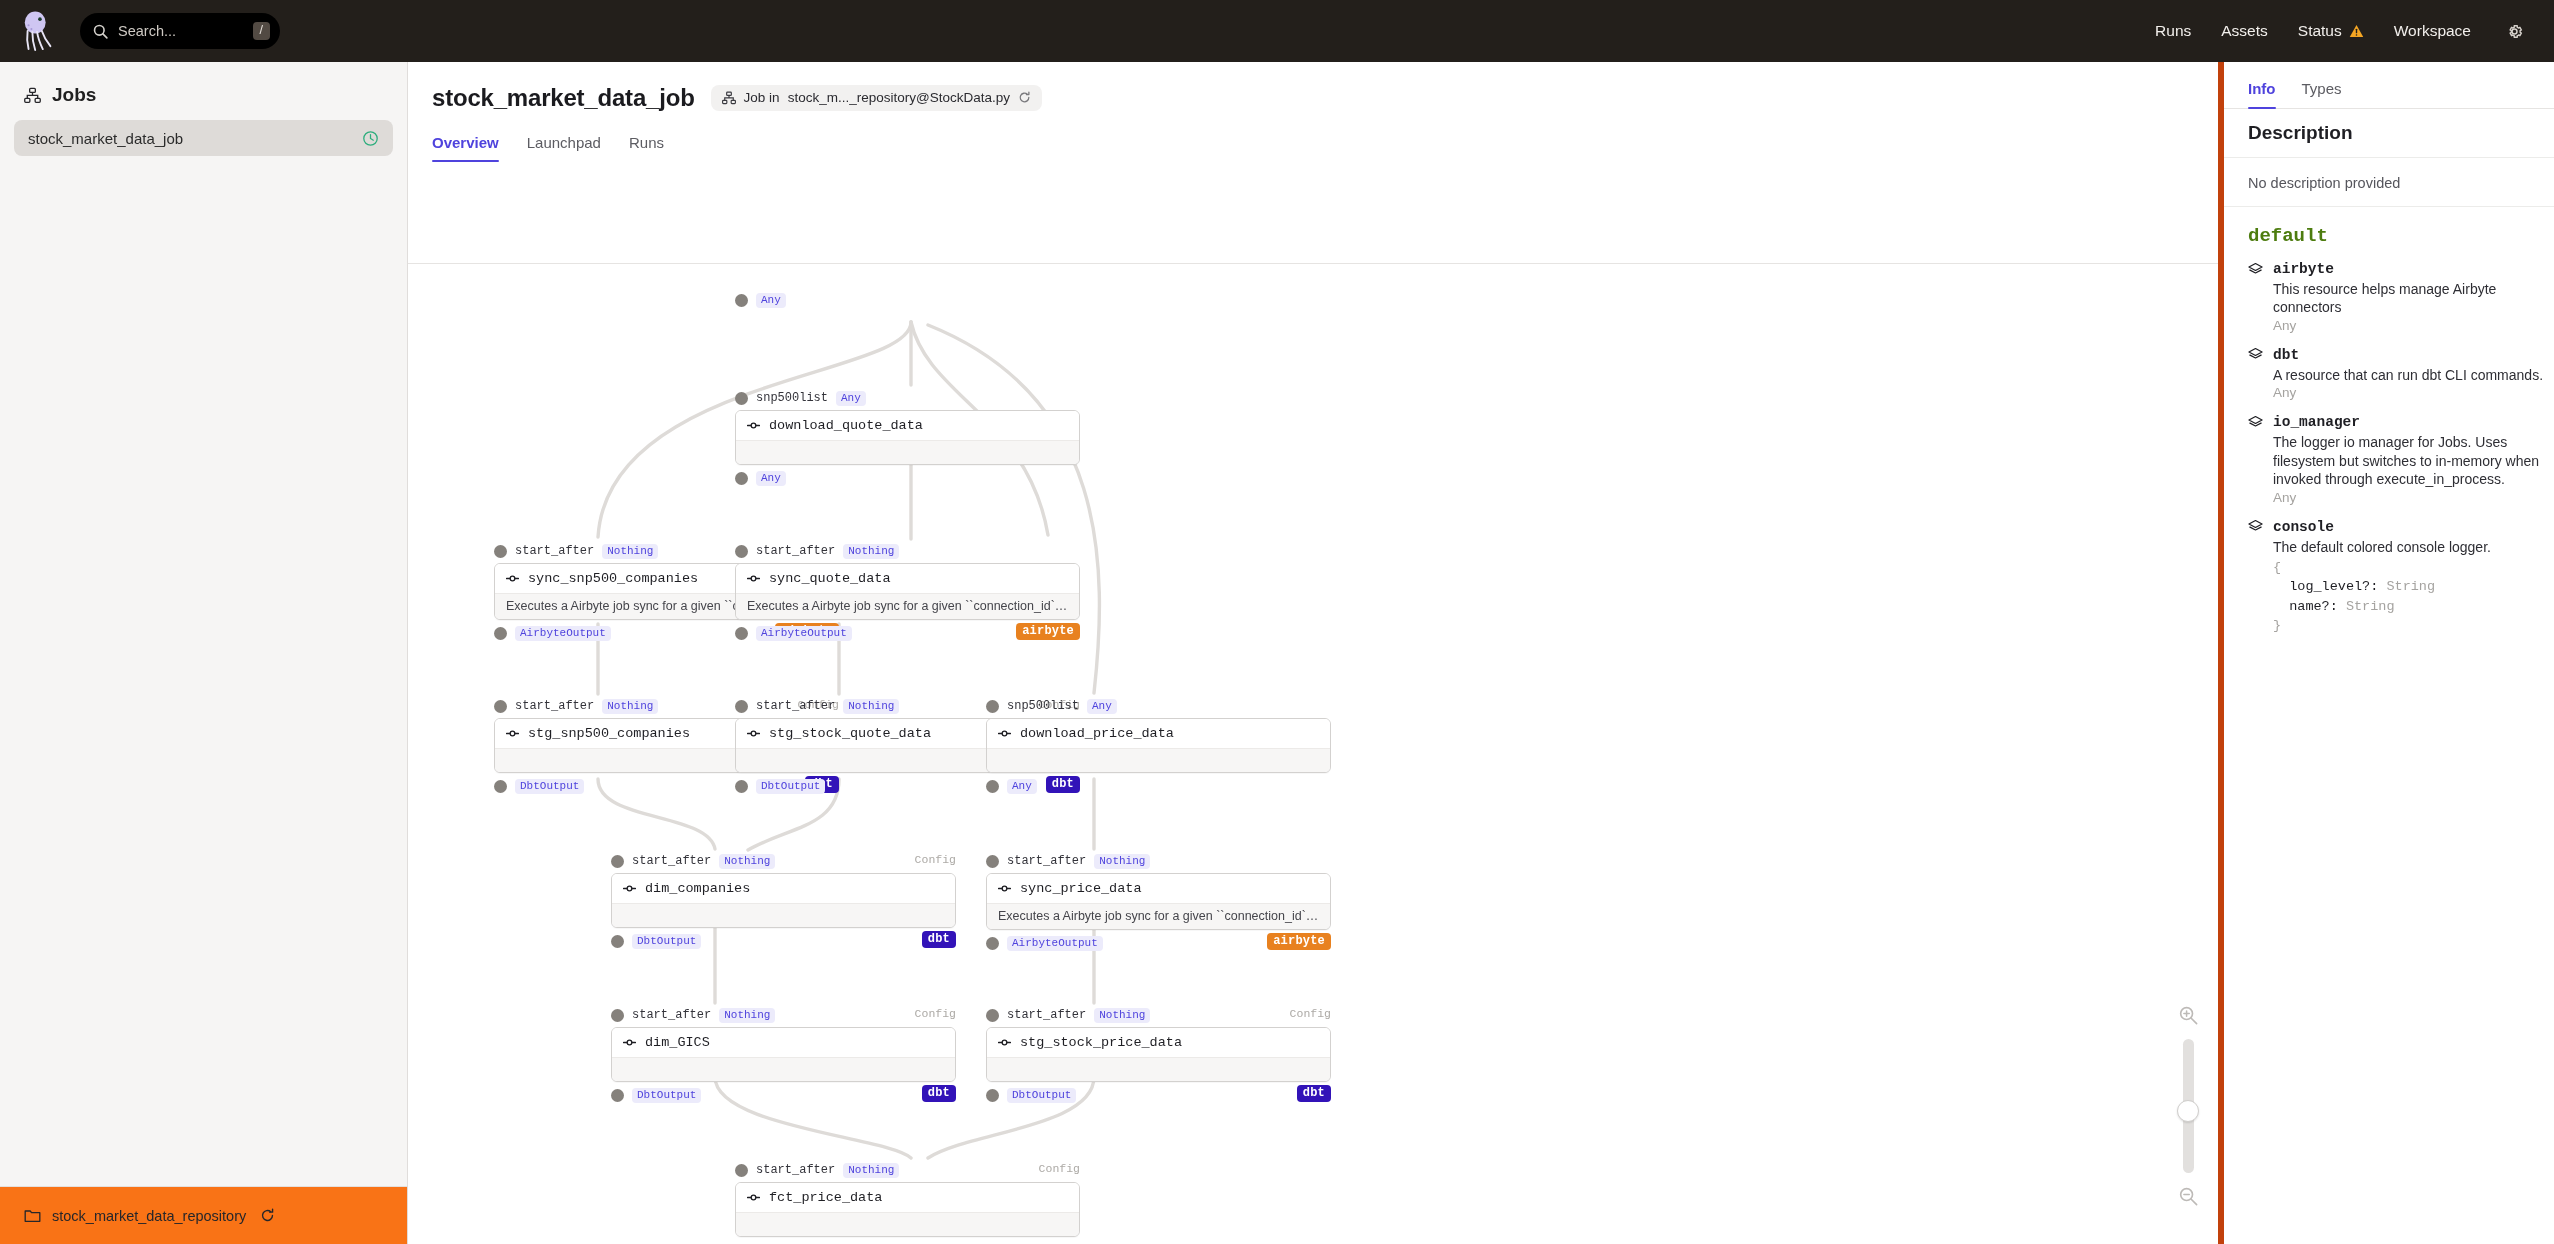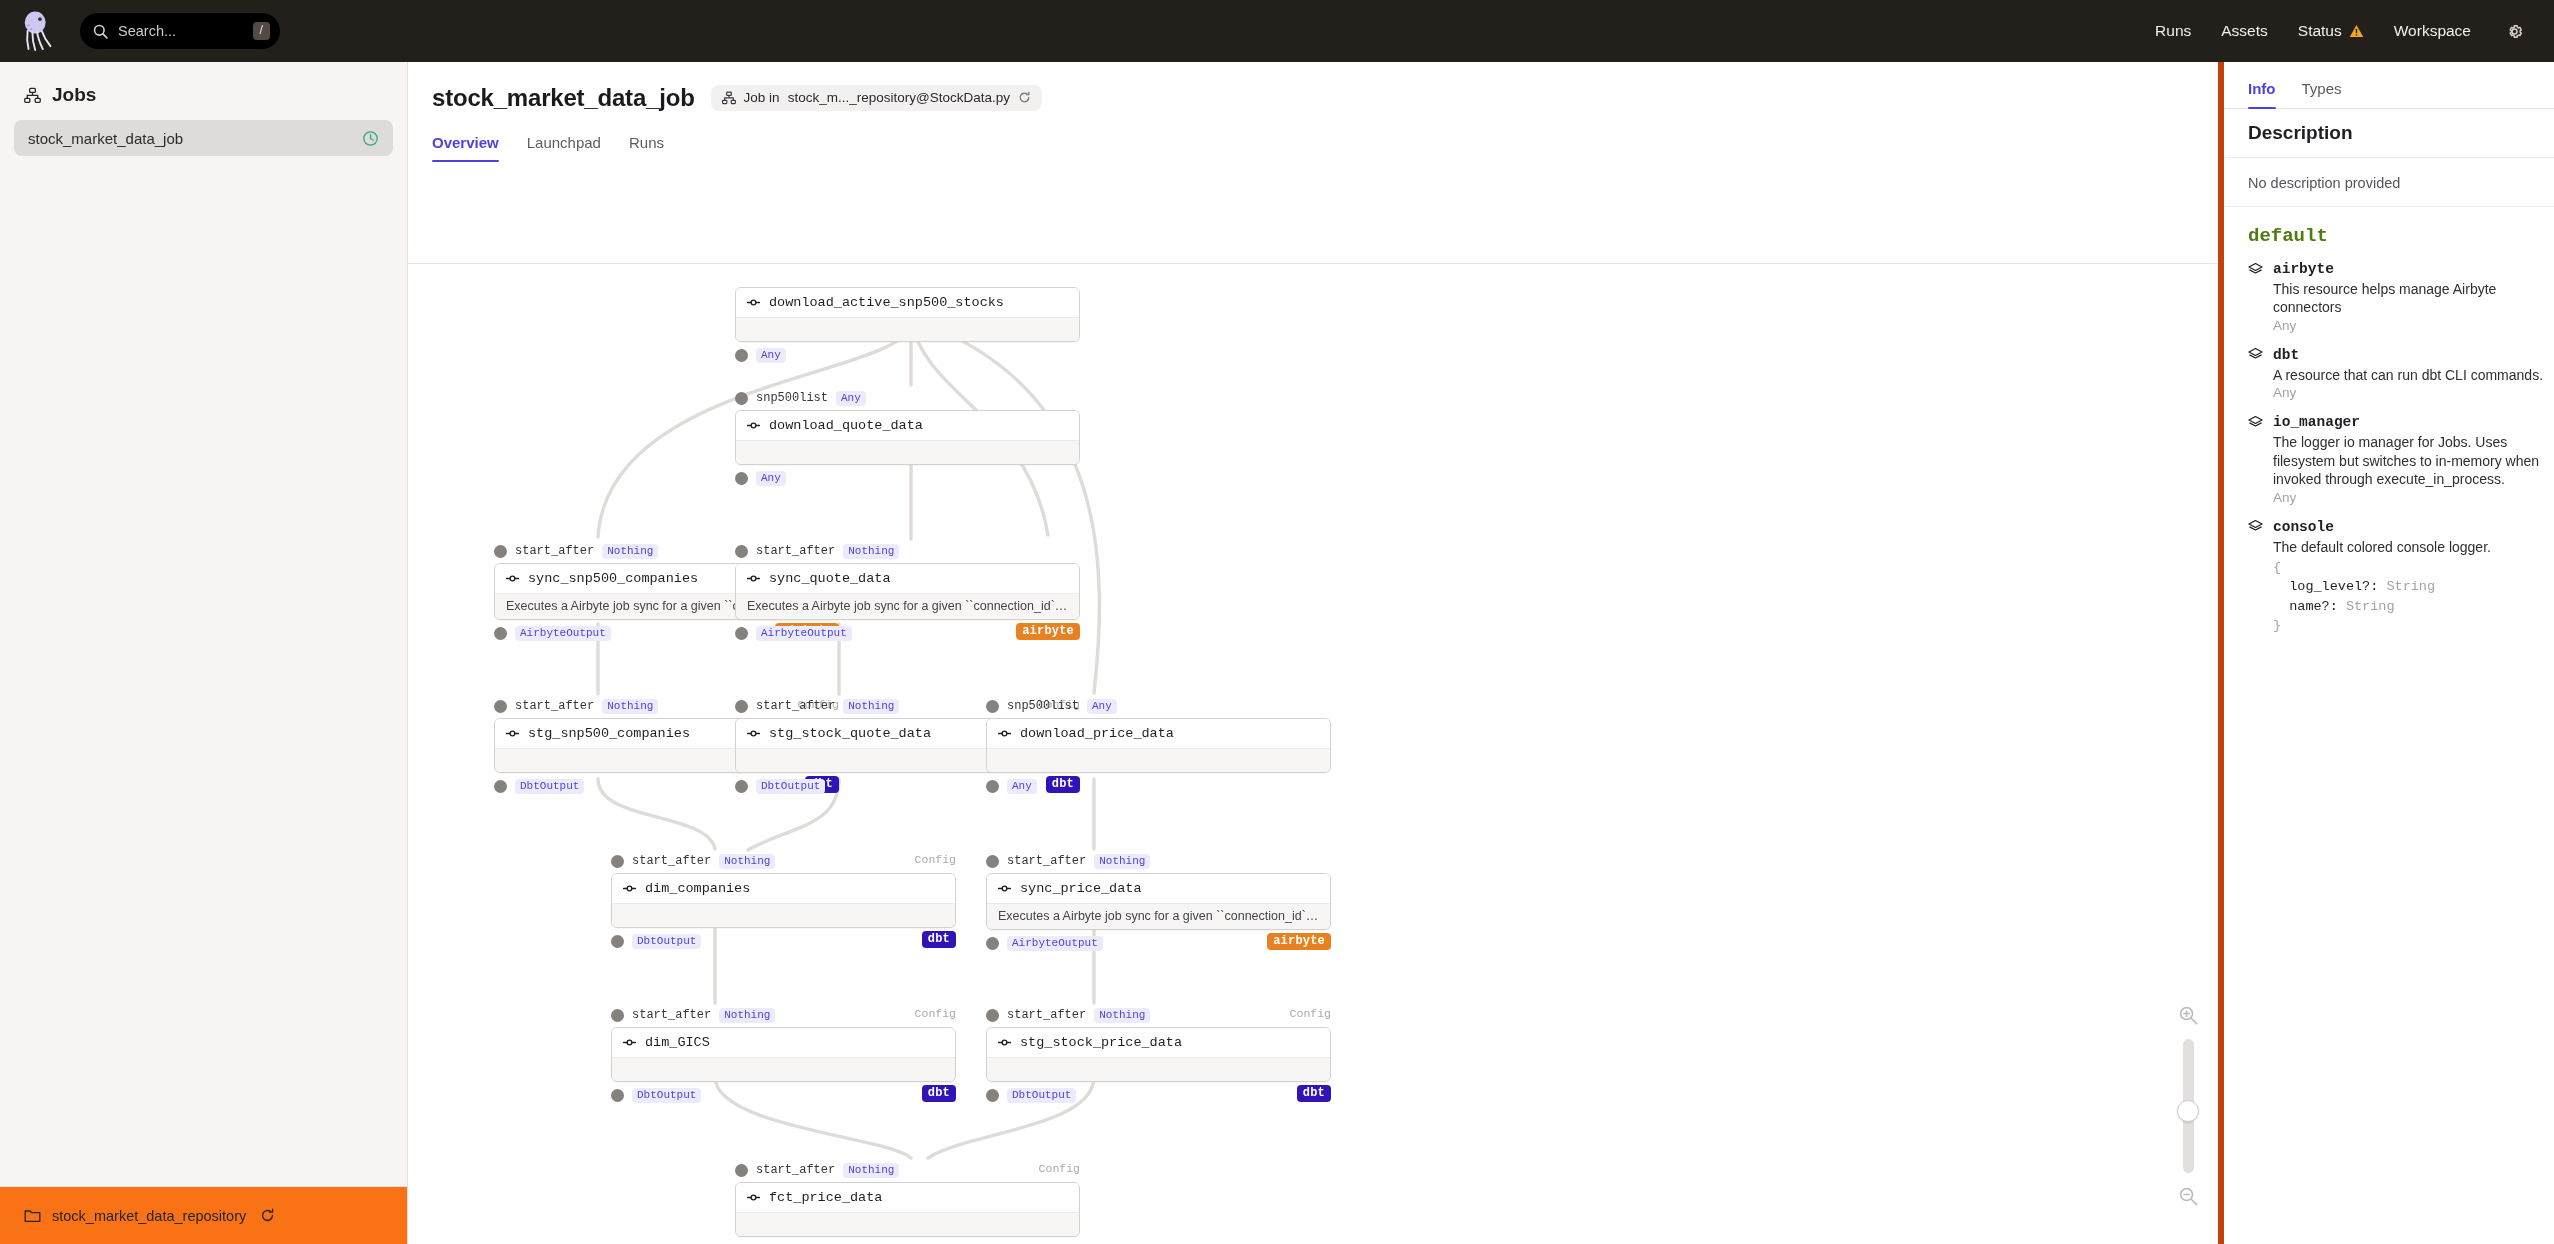--- a/index.html
+++ b/index.html
@@ -444,31 +444,20 @@
 
         <path d="M686 622 C686 680 686 700 686 736"></path>
 
         <path d="M307 810 C307 860 480 870 503 891"></path>
 
         <path d="M686 810 C686 860 560 865 520 891"></path>
       </g>
     </svg>
 
     <div class="node" style="left:327px; top:20px; width:345px;">
-      <div class="node-box">
-        <div class="node-title">
-          <svg class="op-ic" viewBox="0 0 14 10">
-            <circle cx="7" cy="5" r="2.6" fill="none" stroke="#1f1f24" stroke-width="1.5"></circle>
-            <line x1="0.6" y1="5" x2="4" y2="5" stroke="#1f1f24" stroke-width="1.8" stroke-linecap="round"></line>
-            <line x1="10" y1="5" x2="13.4" y2="5" stroke="#1f1f24" stroke-width="1.8" stroke-linecap="round"></line>
-          </svg>
-          <span class="nm">download_active_snp500_stocks</span>
-        </div>
-        <div class="node-desc blank"></div>
-      </div>
       <div class="out-row">
         <span class="port-dot"></span>
         <span class="type-tag">Any</span>
       </div>
     </div>
 
     <div class="node" style="left:327px; top:122px; width:345px;">
       <div class="port-row">
         <span class="port-dot"></span>
         <span class="port-name">snp500list</span>

